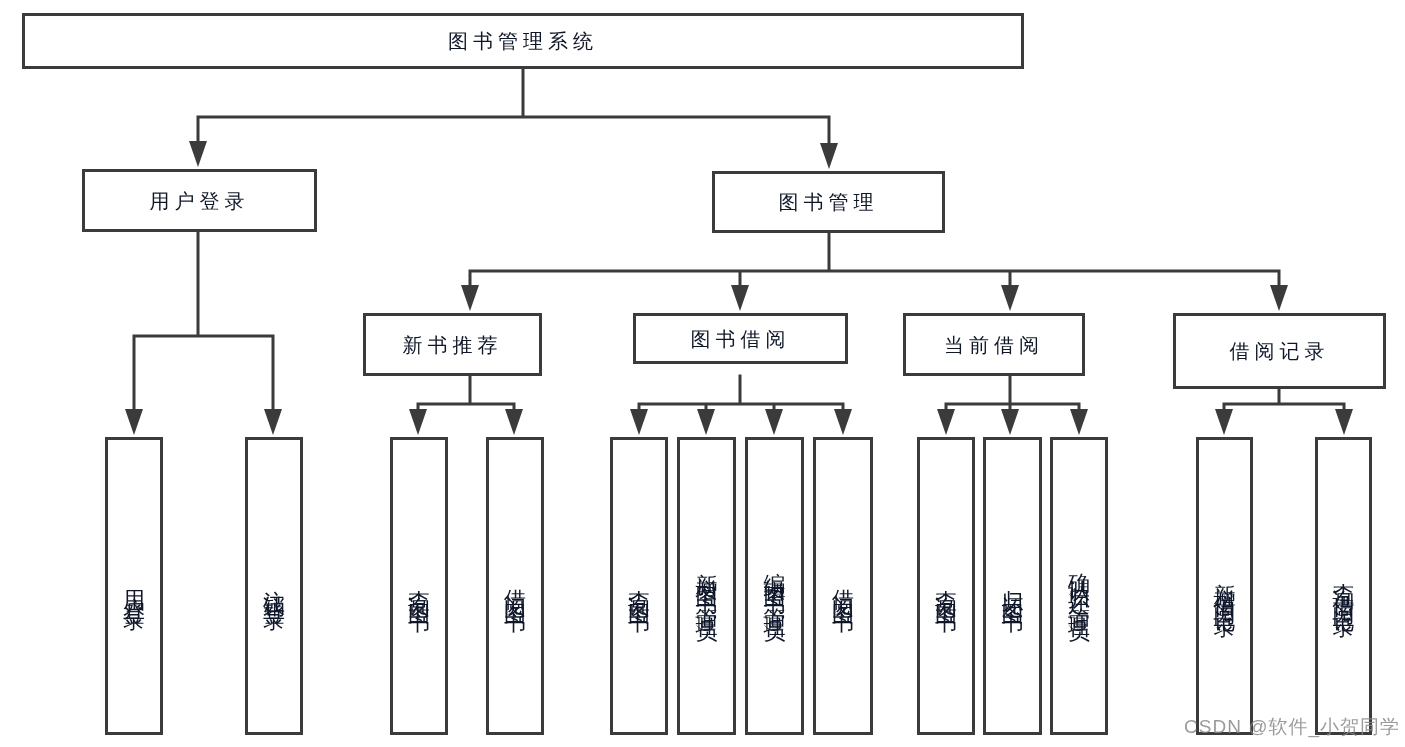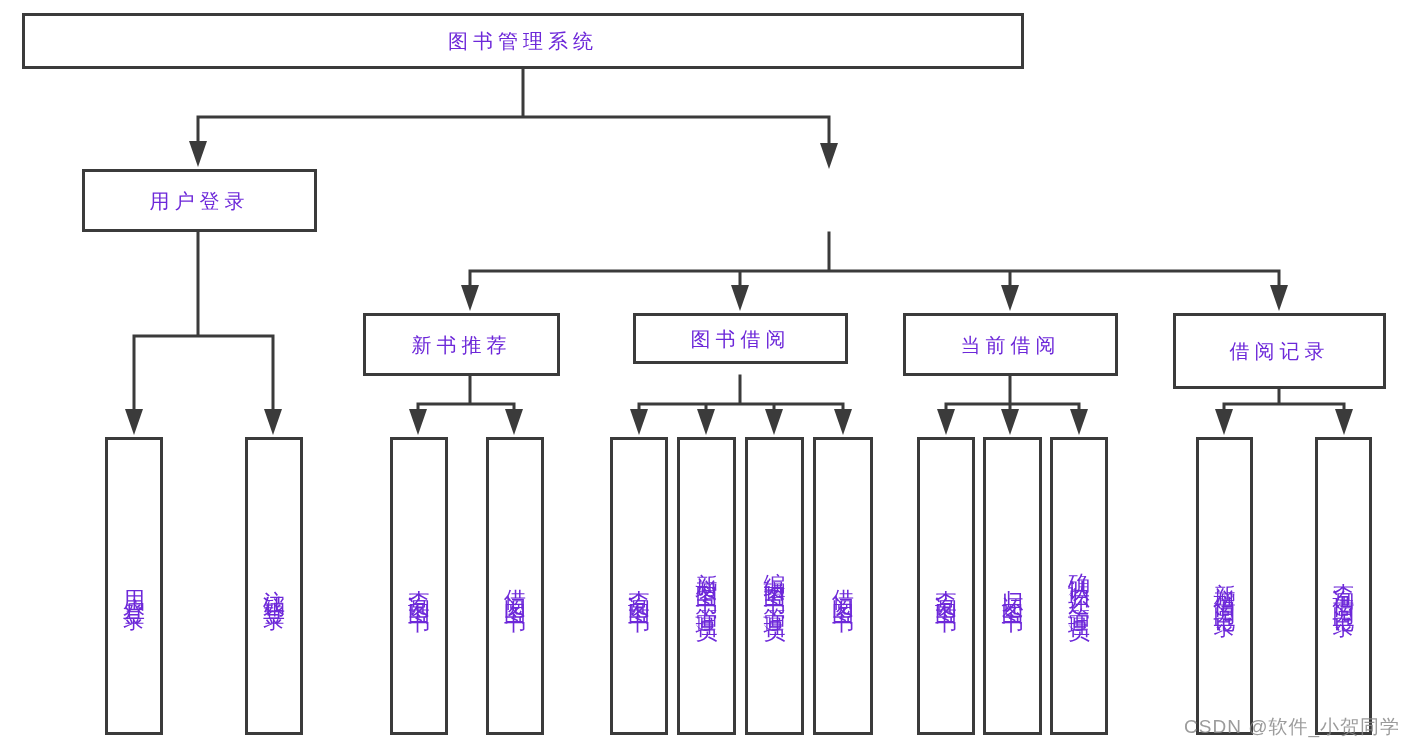--- a/index.html
+++ b/index.html
@@ -9,21 +9,21 @@
     background:#ffffff;
     font-family:"Liberation Sans", sans-serif;
     overflow:hidden;
   }
   .connector-layer{position:absolute;left:0;top:0;width:1405px;height:747px;z-index:1;}
   .node{
     position:absolute;
     box-sizing:border-box;
     background:#ffffff;
     border:3px solid #3b3b3b;
-    color:#6d28d9;
+    color:#0f172a;
     display:flex;align-items:center;justify-content:center;
     z-index:2;
   }
   .h{font-size:20px;letter-spacing:5px;line-height:1;white-space:nowrap;}
   .v{
     writing-mode:vertical-rl;
     font-size:22px;
     letter-spacing:7px;
     line-height:1;
     padding:6px 0;
@@ -72,24 +72,25 @@
       <polygon points="1001,409 1019,409 1010,435"></polygon>
       <polygon points="1070,409 1088,409 1079,435"></polygon>
       <polygon points="1215,409 1233,409 1224,435"></polygon>
       <polygon points="1335,409 1353,409 1344,435"></polygon>
     </g>
   </svg>
 
   <div class="node h" style="left:22px;top:13px;width:1002px;height:56px">图书管理系统</div>
 
   <div class="node h" style="left:82px;top:169px;width:235px;height:63px">用户登录</div>
+  <div class="node h" style="left:712px;top:171px;width:233px;height:62px">图书管理</div>
 
-  <div class="node h" style="left:363px;top:313px;width:197px;height:63px">新书推荐</div>
+  <div class="node h" style="left:363px;top:313px;width:179px;height:63px">新书推荐</div>
   <div class="node h" style="left:633px;top:313px;width:215px;height:51px">图书借阅</div>
-  <div class="node h" style="left:903px;top:313px;width:215px;height:63px">当前借阅</div>
+  <div class="node h" style="left:903px;top:313px;width:182px;height:63px">当前借阅</div>
   <div class="node h" style="left:1173px;top:313px;width:213px;height:76px">借阅记录</div>
 
   <div class="node v" style="left:105px;top:437px;width:58px;height:298px">用户登录</div>
   <div class="node v" style="left:245px;top:437px;width:58px;height:298px">注销登录</div>
 
   <div class="node v" style="left:390px;top:437px;width:58px;height:298px">查询图书</div>
   <div class="node v" style="left:486px;top:437px;width:58px;height:298px">借阅图书</div>
 
   <div class="node v" style="left:610px;top:437px;width:58px;height:298px">查询图书</div>
   <div class="node v" style="left:677px;top:437px;width:59px;height:298px">新增图书（管理员）</div>

